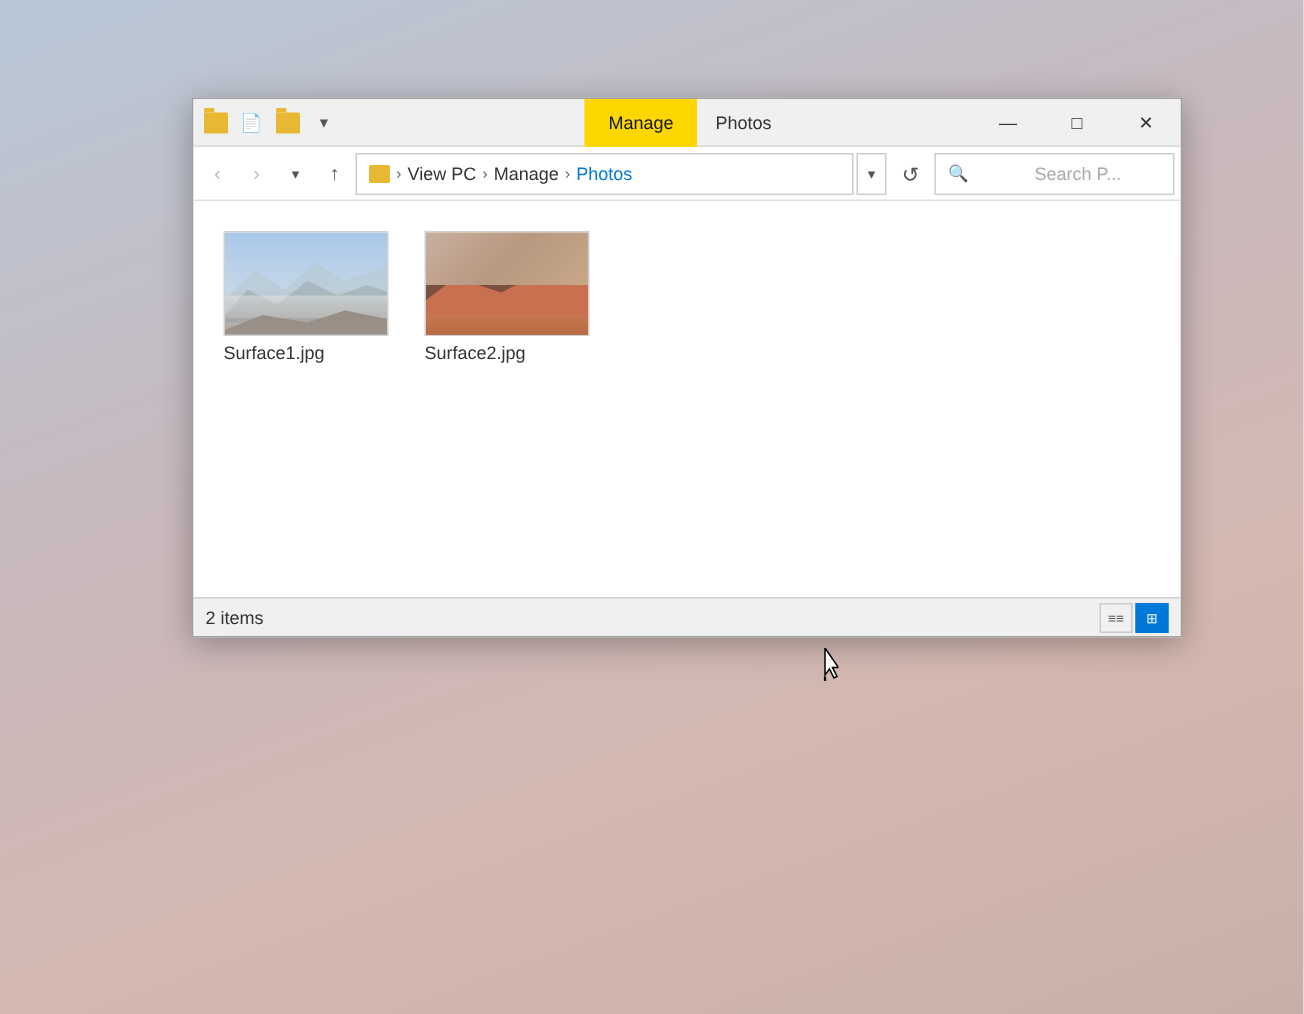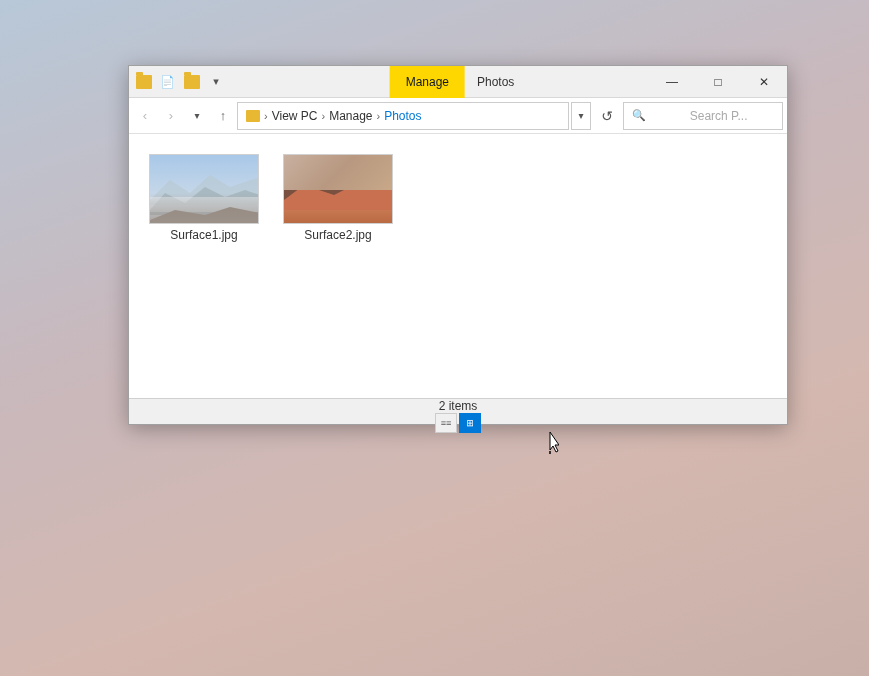--- a/index.html
+++ b/index.html
@@ -275,21 +275,21 @@
       display: flex;
       flex-wrap: wrap;
       align-content: flex-start;
       gap: 16px;
       overflow-y: auto;
     }
 
     .file-item {
       display: flex;
       flex-direction: column;
-      align-items: center;
+      align-items: flex-start;
       gap: 4px;
       cursor: pointer;
       padding: 4px;
       border-radius: 2px;
     }
 
     .thumbnail {
       width: 110px;
       height: 70px;
       border: 1px solid #d0d0d0;
@@ -336,21 +336,20 @@
     
     .status-bar {
       height: 26px;
       background: #f0f0f0;
       border-top: 1px solid #d0d0d0;
       display: flex;
       align-items: center;
       padding: 0 8px;
       justify-content: space-between;
       flex-shrink: 0;
-      flex-direction: column;
     }
 
     .status-text {
       font-size: 12px;
       color: #333;
     }
 
     .view-controls {
       display: flex;
       gap: 2px;

